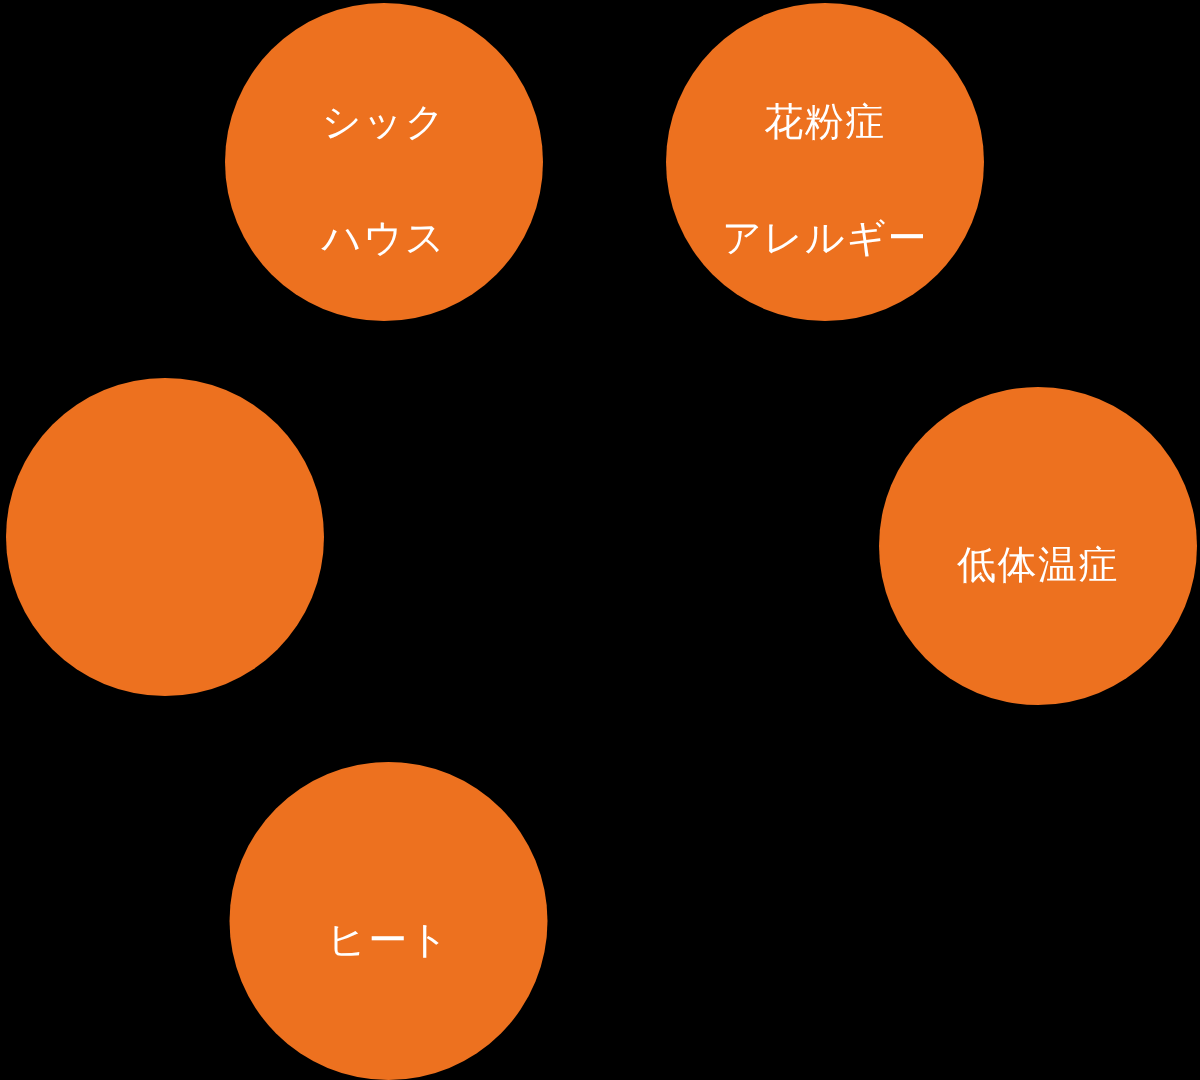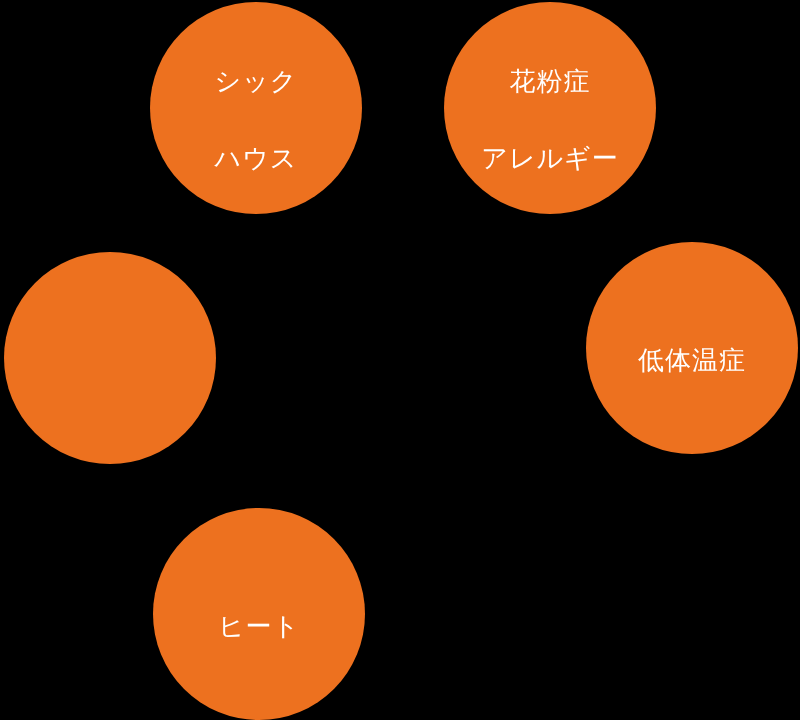--- a/index.html
+++ b/index.html
@@ -42,21 +42,21 @@
     color: var(--text-color, #FFFFFF);
     white-space: nowrap;
     margin-top: 28px;
   }
   .line:empty { display: none; }
 
   
   .circle-pos-0 { left: 150px; top: 2px;   }
   .circle-pos-1 { left: 444px; top: 2px;   }
   .circle-pos-2 { left: 4px;   top: 252px; }
-  .circle-pos-3 { left: 586px; top: 242px; align-items: center; }
+  .circle-pos-3 { left: 586px; top: 258px; align-items: center; }
   .circle-pos-4 { left: 153px; top: 508px; }
   .circle-pos-5 { left: 445px; top: 508px; }
 </style>
 </head>
 <body style="background: rgb(0, 0, 0);">
 
 <div class="stage">
 
   <div class="circle circle-pos-0">
     <div class="label">

